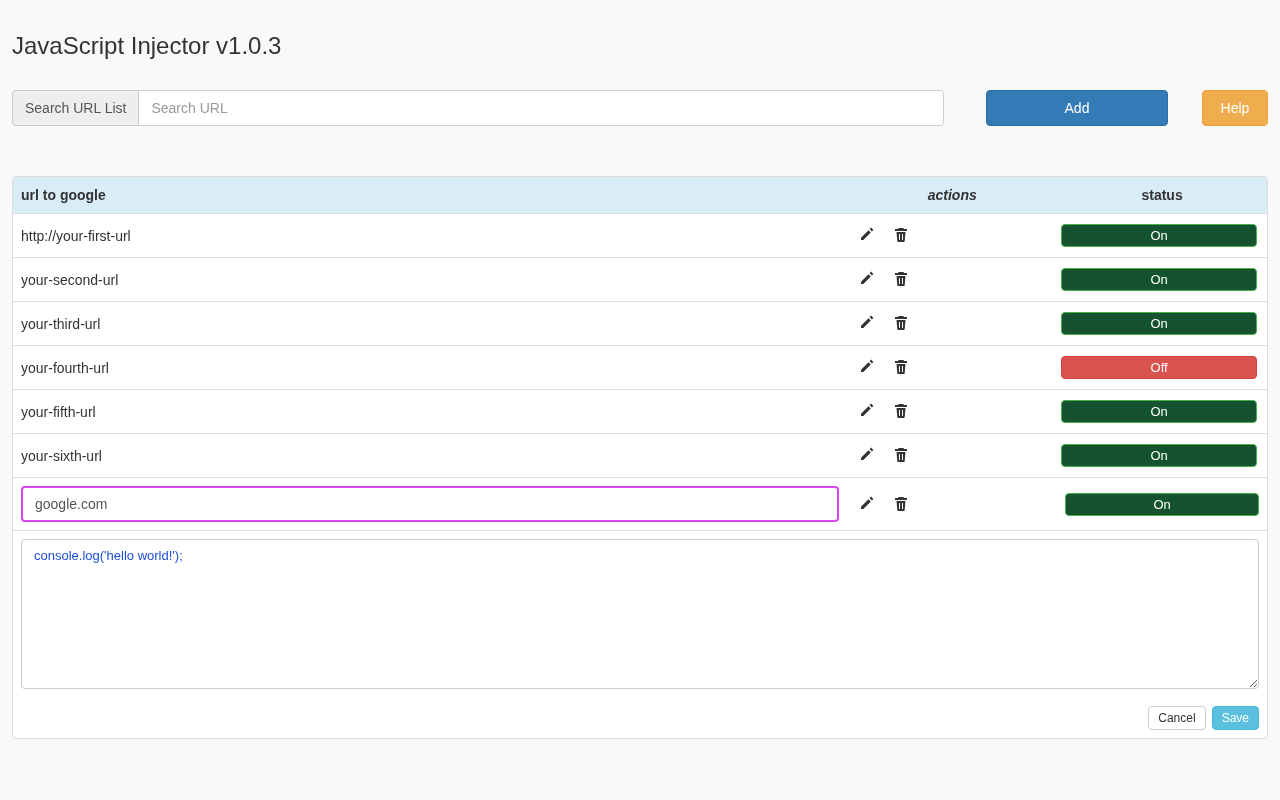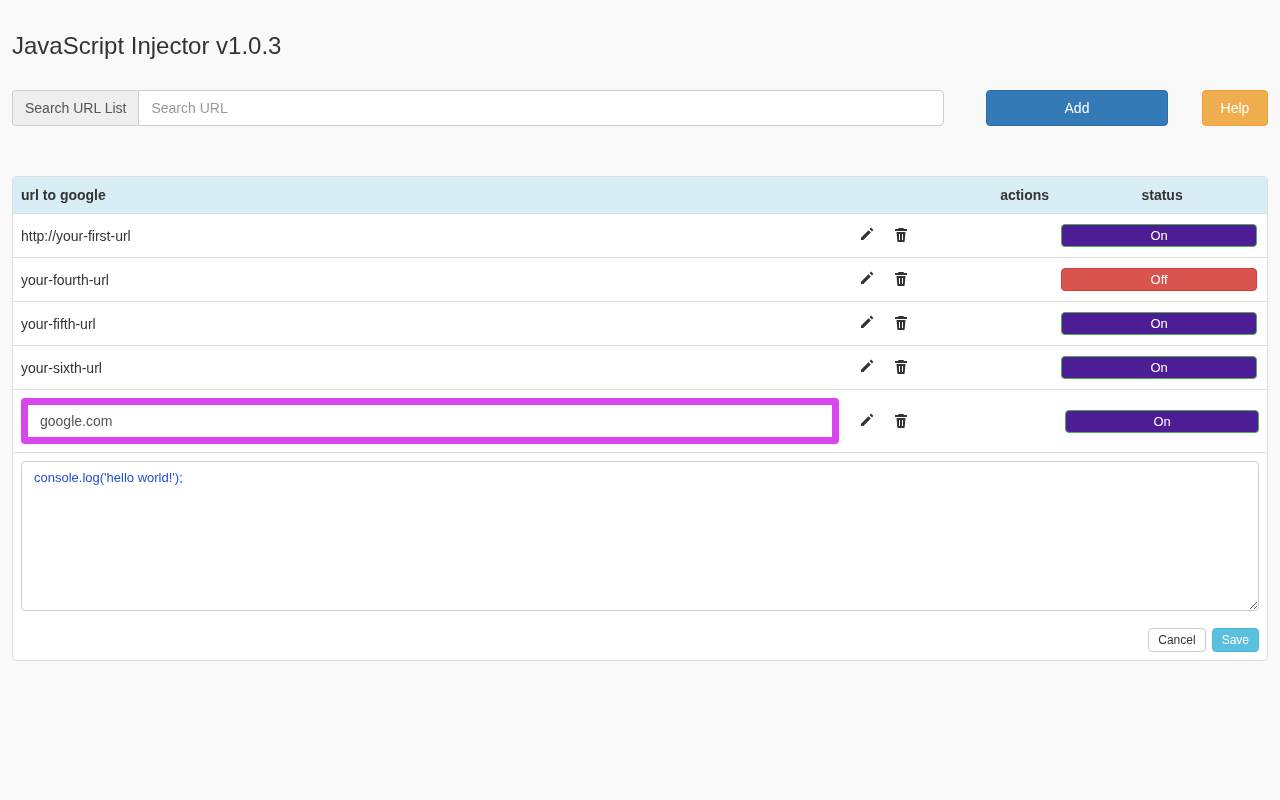--- a/index.html
+++ b/index.html
@@ -57,21 +57,21 @@
   border: 1px solid transparent;
   border-radius: 4px;
   padding: 6px 12px;
   font-size: 14px;
   cursor: pointer;
   text-align: center;
   white-space: nowrap;
 }
 .btn-primary { background: #337ab7; border-color: #2e6da4; color: #fff; }
 .btn-warning { background: #f0ad4e; border-color: #eea236; color: #fff; }
-.btn-success { background: #4c1d95; border-color: #4cae4c; color: #fff; text-align: center; }
+.btn-success { background: #14532d; border-color: #4cae4c; color: #fff; text-align: center; }
 .btn-danger  { background: #d9534f; border-color: #d43f3a; color: #fff; }
 .btn-default { background: #fff; border-color: #ccc; color: #333; }
 .btn-info    { background: #5bc0de; border-color: #46b8da; color: #fff; }
 .btn-sm { font-size: 12px; padding: 4px 9px; }
 .btn-add { width: 182px; height: 36px; margin-right: 34px; }
 .btn-help { width: 66px; height: 36px; }
 
 .panel {
   border: 1px solid #ddd;
   border-radius: 4px;
@@ -90,42 +90,42 @@
   padding: 10px 8px;
   border-bottom: 1px solid #ddd;
   font-size: 14px;
 }
 tbody td {
   padding: 10px 8px;
   border-top: 1px solid #ddd;
   vertical-align: middle;
 }
 .col-url { width: 835px; text-align: left; }
-.col-actions { width: 210px; text-align: right; }
+.col-actions { width: 210px; text-align: center; font-style: italic; }
 .col-status { width: 210px; text-align: center; }
 
 .url-cell { text-align: left; color: #333; }
 .actions-cell { text-align: left; }
 .status-cell { text-align: center; padding-left:4px; padding-right:10px;}
 
 .icon-btn {
   background: none;
   border: none;
   padding: 2px 4px;
   cursor: pointer;
   display: inline-flex;
 }
 .icon-btn svg { width: 16px; height: 16px; fill: #333; }
 .icon-btn + .icon-btn { margin-left: 6px; }
 .status-btn { width: 100%; font-size: 13px; padding: 3px 0; }
 
 .url-input-row td { padding: 8px; }
 .url-edit-input {
   width: 100%;
-  border: 7px solid #d946ef;
+  border: 2px solid #d946ef;
   border-radius: 4px;
   padding: 8px 12px;
   font-size: 14px;
   color: #555;
   outline: none;
 }
 .code-row td { padding: 8px; }
 .code-textarea {
   width: 100%;
   height: 150px;
@@ -182,20 +182,64 @@
                   <path d="M5.5 2h5l.5 1H14v2H2V3h3l.5-1zM3.5 6h9l-.8 9c0 .6-.5 1-1 1H5.3c-.5 0-1-.4-1-1L3.5 6zm2.5 2v6h1V8H6zm3 0v6h1V8H9z"></path>
                 </svg>
         </span>
       </button>
     </td>
     <td class="status-cell">
       <button class="btn status-btn btn-success">On</button>
     </td>
   </tr>
         <tr>
+    <td class="url-cell">your-second-url</td>
+    <td class="actions-cell">
+      <button class="icon-btn">
+        <span>
+          <svg viewBox="0 0 16 16">
+                  <path d="M12.1 1.6l2.3 2.3-1.5 1.5-2.3-2.3 1.5-1.5zM2 11.7l7.5-7.5 2.3 2.3L4.3 14H2v-2.3z"></path>
+                </svg>
+        </span>
+      </button>
+      <button class="icon-btn">
+        <span>
+          <svg viewBox="0 0 16 16">
+                  <path d="M5.5 2h5l.5 1H14v2H2V3h3l.5-1zM3.5 6h9l-.8 9c0 .6-.5 1-1 1H5.3c-.5 0-1-.4-1-1L3.5 6zm2.5 2v6h1V8H6zm3 0v6h1V8H9z"></path>
+                </svg>
+        </span>
+      </button>
+    </td>
+    <td class="status-cell">
+      <button class="btn status-btn btn-success">On</button>
+    </td>
+  </tr>
+        <tr>
+    <td class="url-cell">your-third-url</td>
+    <td class="actions-cell">
+      <button class="icon-btn">
+        <span>
+          <svg viewBox="0 0 16 16">
+                  <path d="M12.1 1.6l2.3 2.3-1.5 1.5-2.3-2.3 1.5-1.5zM2 11.7l7.5-7.5 2.3 2.3L4.3 14H2v-2.3z"></path>
+                </svg>
+        </span>
+      </button>
+      <button class="icon-btn">
+        <span>
+          <svg viewBox="0 0 16 16">
+                  <path d="M5.5 2h5l.5 1H14v2H2V3h3l.5-1zM3.5 6h9l-.8 9c0 .6-.5 1-1 1H5.3c-.5 0-1-.4-1-1L3.5 6zm2.5 2v6h1V8H6zm3 0v6h1V8H9z"></path>
+                </svg>
+        </span>
+      </button>
+    </td>
+    <td class="status-cell">
+      <button class="btn status-btn btn-success">On</button>
+    </td>
+  </tr>
+        <tr>
     <td class="url-cell">your-fourth-url</td>
     <td class="actions-cell">
       <button class="icon-btn">
         <span>
           <svg viewBox="0 0 16 16">
                   <path d="M12.1 1.6l2.3 2.3-1.5 1.5-2.3-2.3 1.5-1.5zM2 11.7l7.5-7.5 2.3 2.3L4.3 14H2v-2.3z"></path>
                 </svg>
         </span>
       </button>
       <button class="icon-btn">

